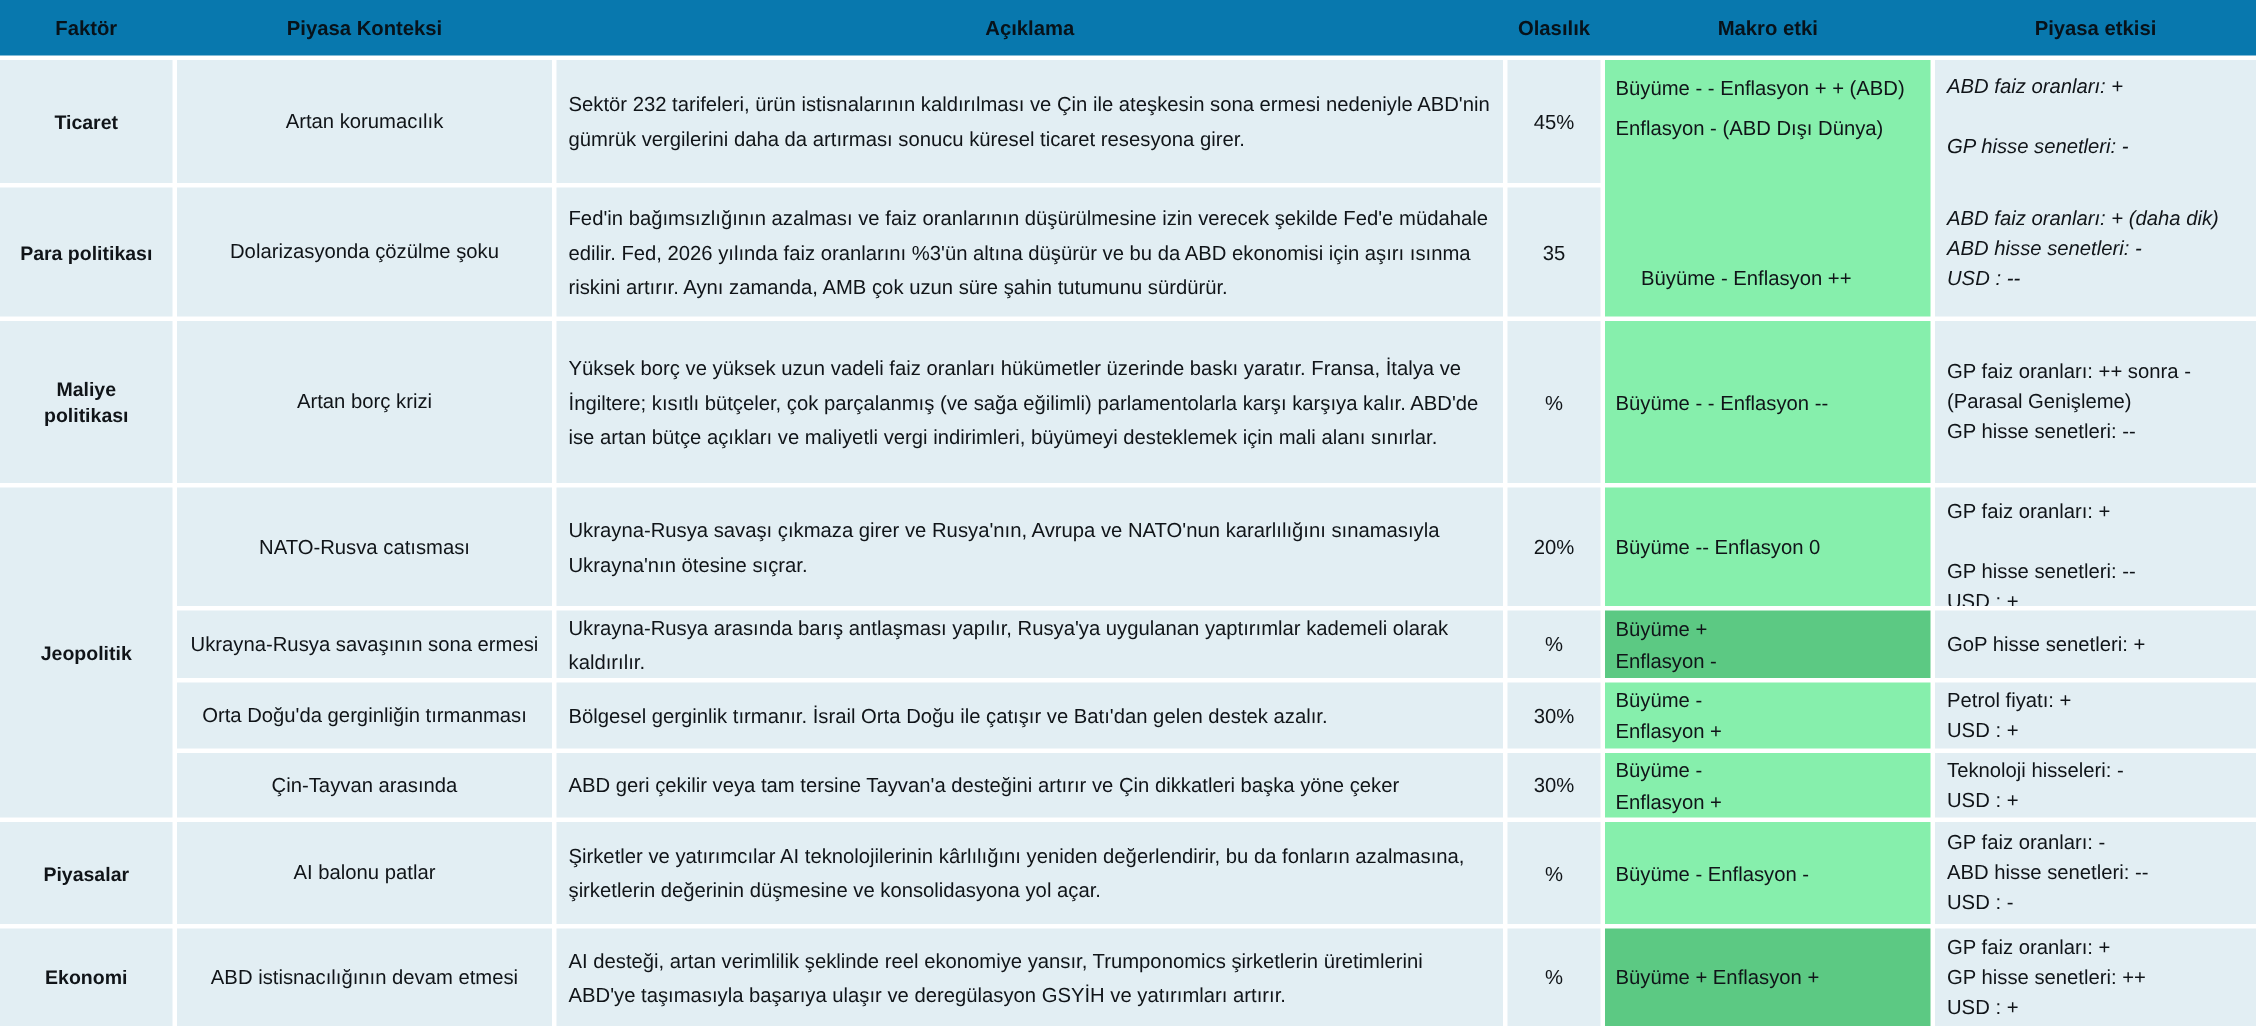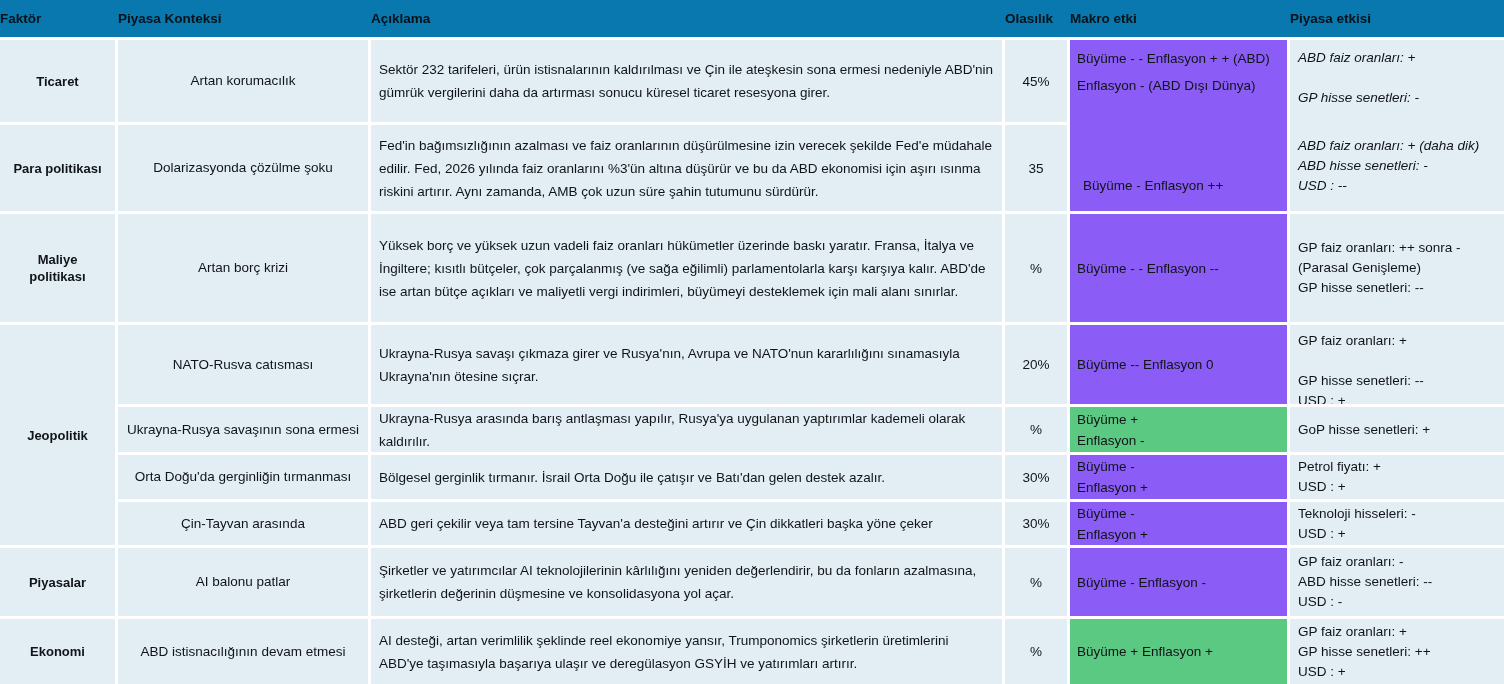--- a/index.html
+++ b/index.html
@@ -10,40 +10,40 @@
     grid-template-columns:115px 250px 631px 62px 217px 214px;
     grid-template-rows:37px 82px 86px 108px 79px 45px 44px 43px 68px 65px;
     gap:3px;
   }
   .header-bar{
     background:#0878AE;
     display:grid;
     grid-template-columns:115px 250px 631px 62px 217px 214px;
     gap:3px;align-items:center;
   }
-  .hcell{text-align:left;font-weight:bold;font-size:13.5px;color:#07121a;}
+  .hcell{text-align:center;font-weight:bold;font-size:13.5px;color:#07121a;}
   .cell{
     background:#E2EEF3;display:flex;flex-direction:column;justify-content:center;
     font-size:13.5px;overflow:hidden;box-sizing:border-box;
   }
   .factor{font-weight:bold;font-size:13px;text-align:center;padding:0 8px;line-height:17px;}
   .context{text-align:center;padding:0 6px;line-height:18px;}
   .desc{padding:2px 8px;line-height:23px;text-align:left;}
   .prob{text-align:center;}
   .macro{padding:0 7px;text-align:left;}
   .macro .line{min-height:21px;line-height:21px;}
-  .neg{background:#8b5cf6;}
+  .neg{background:#86efac;}
   .pos{background:#5CC983;}
   .market{padding:4px 8px;text-align:left;}
   .market .line{min-height:20px;line-height:20px;}
   .market.top{justify-content:flex-start;padding-top:6px;}
   .merged-macro{position:relative;justify-content:flex-start;}
   .macro-block-top{padding-top:5px;}
   .macro-block-top .line{min-height:27px;line-height:27px;}
-  .macro-block-bottom{position:absolute;left:13px;top:136px;line-height:20px;}
+  .macro-block-bottom{position:absolute;left:24px;top:136px;line-height:20px;}
   .merged-market{justify-content:flex-start;padding-top:8px;font-style:italic;}
   .merged-market .group-b{margin-top:28px;}
 </style>
 </head>
 <body>
 
 <div class="table">
 
   <div class="header-bar" style="grid-area:1/1/2/7">
     <div class="hcell">Faktör</div>

